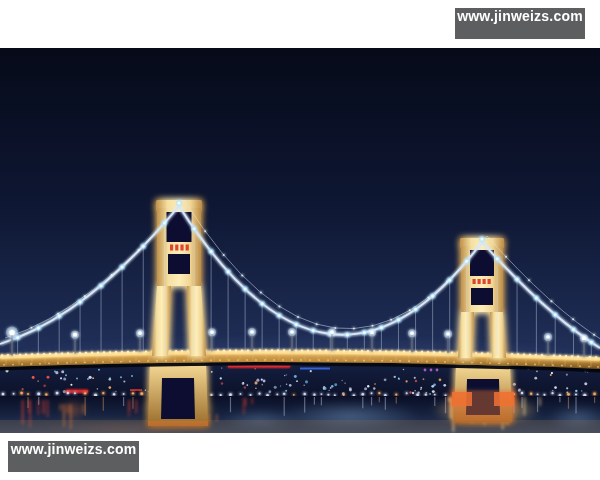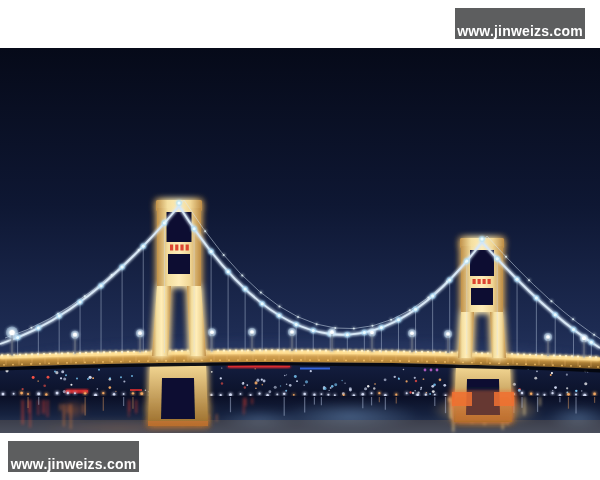--- a/index.html
+++ b/index.html
@@ -1,20 +1,20 @@
 <!DOCTYPE html>
 <html style="--badge-bg: #5d5e5f; --badge-fg: #ffffff;"><head>
 <meta charset="utf-8">
 <style>
   html,body{margin:0;padding:0;background:#ffffff;}
   .canvas{position:relative;width:600px;height:480px;background:#ffffff;overflow:hidden;
           font-family:"Liberation Sans",sans-serif;}
   .photo{position:absolute;left:0;top:48px;width:600px;height:385px;overflow:hidden;background:#070b1c;}
   .photo svg{display:block;}
-  .badge{position:absolute;height:31px;display:flex;align-items:flex-end;justify-content:center;
+  .badge{position:absolute;height:31px;display:flex;align-items:flex-start;justify-content:center;
          background:var(--badge-bg,#5d5e5f);color:var(--badge-fg,#ffffff);
          font-weight:bold;font-size:14px;letter-spacing:.2px;}
   .badge-tr{left:455px;top:8px;width:130px;}
   .badge-bl{left:8px;top:441px;width:131px;}
 </style>
 </head>
 <body>
 
 <div class="canvas">
 

